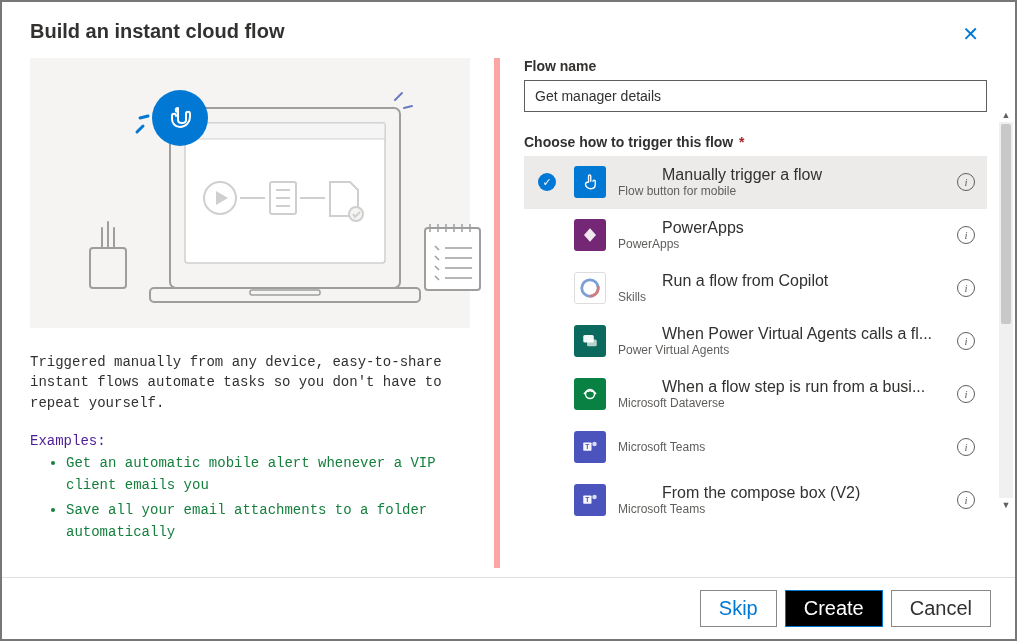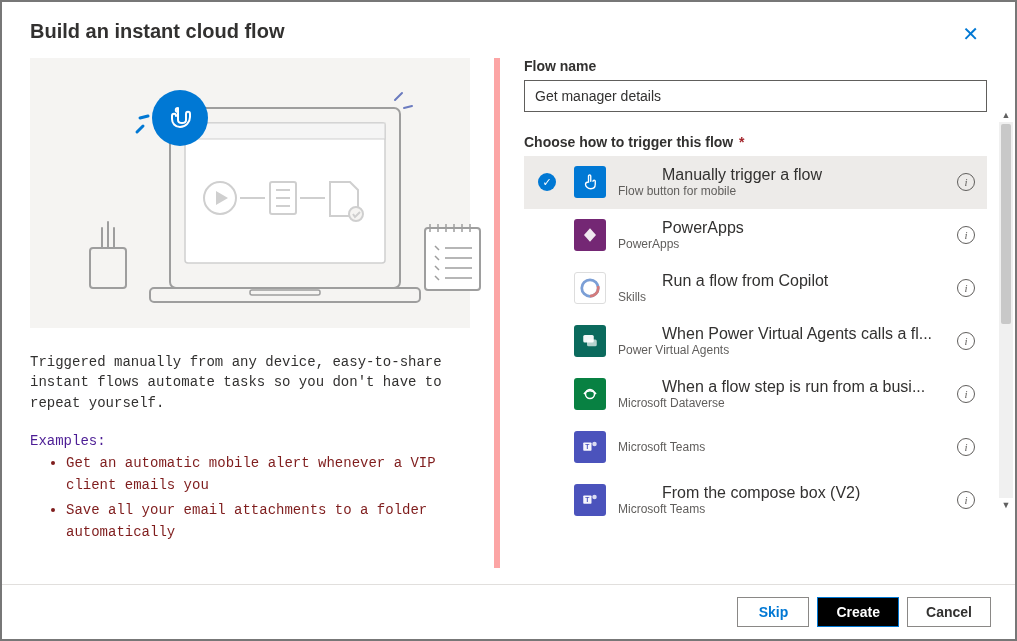--- a/index.html
+++ b/index.html
@@ -65,21 +65,21 @@
     font-size: 14px;
     color: #4c1d95;
     margin-bottom: 4px;
   }
   .examples-list {
     margin: 4px 0 0 0;
     padding-left: 36px;
   }
   .examples-list li {
     font-size: 14px;
-    color: #7f1d1d;
+    color: #15803d;
     line-height: 1.55;
     margin-bottom: 4px;
   }
   .right-col {
     flex: 1;
     padding-left: 24px;
     overflow: hidden;
     position: relative;
   }
   .field-label {
@@ -178,22 +178,22 @@
     justify-content: flex-end;
     gap: 8px;
     position: absolute;
     bottom: 0;
     left: 0;
     right: 0;
     background: #fff;
   }
   .btn {
     padding: 6px 18px;
-    font-size: 14px;
-    font-weight: 700;
+    font-size: 20px;
+    font-weight: 400;
     border: 1px solid #8a8886;
     background: #fff;
     color: #323130;
     cursor: pointer;
     font-family: inherit;
     min-width: 72px;
   }
   .btn.primary {
     background: #000000;
     border-color: #0078d4;

